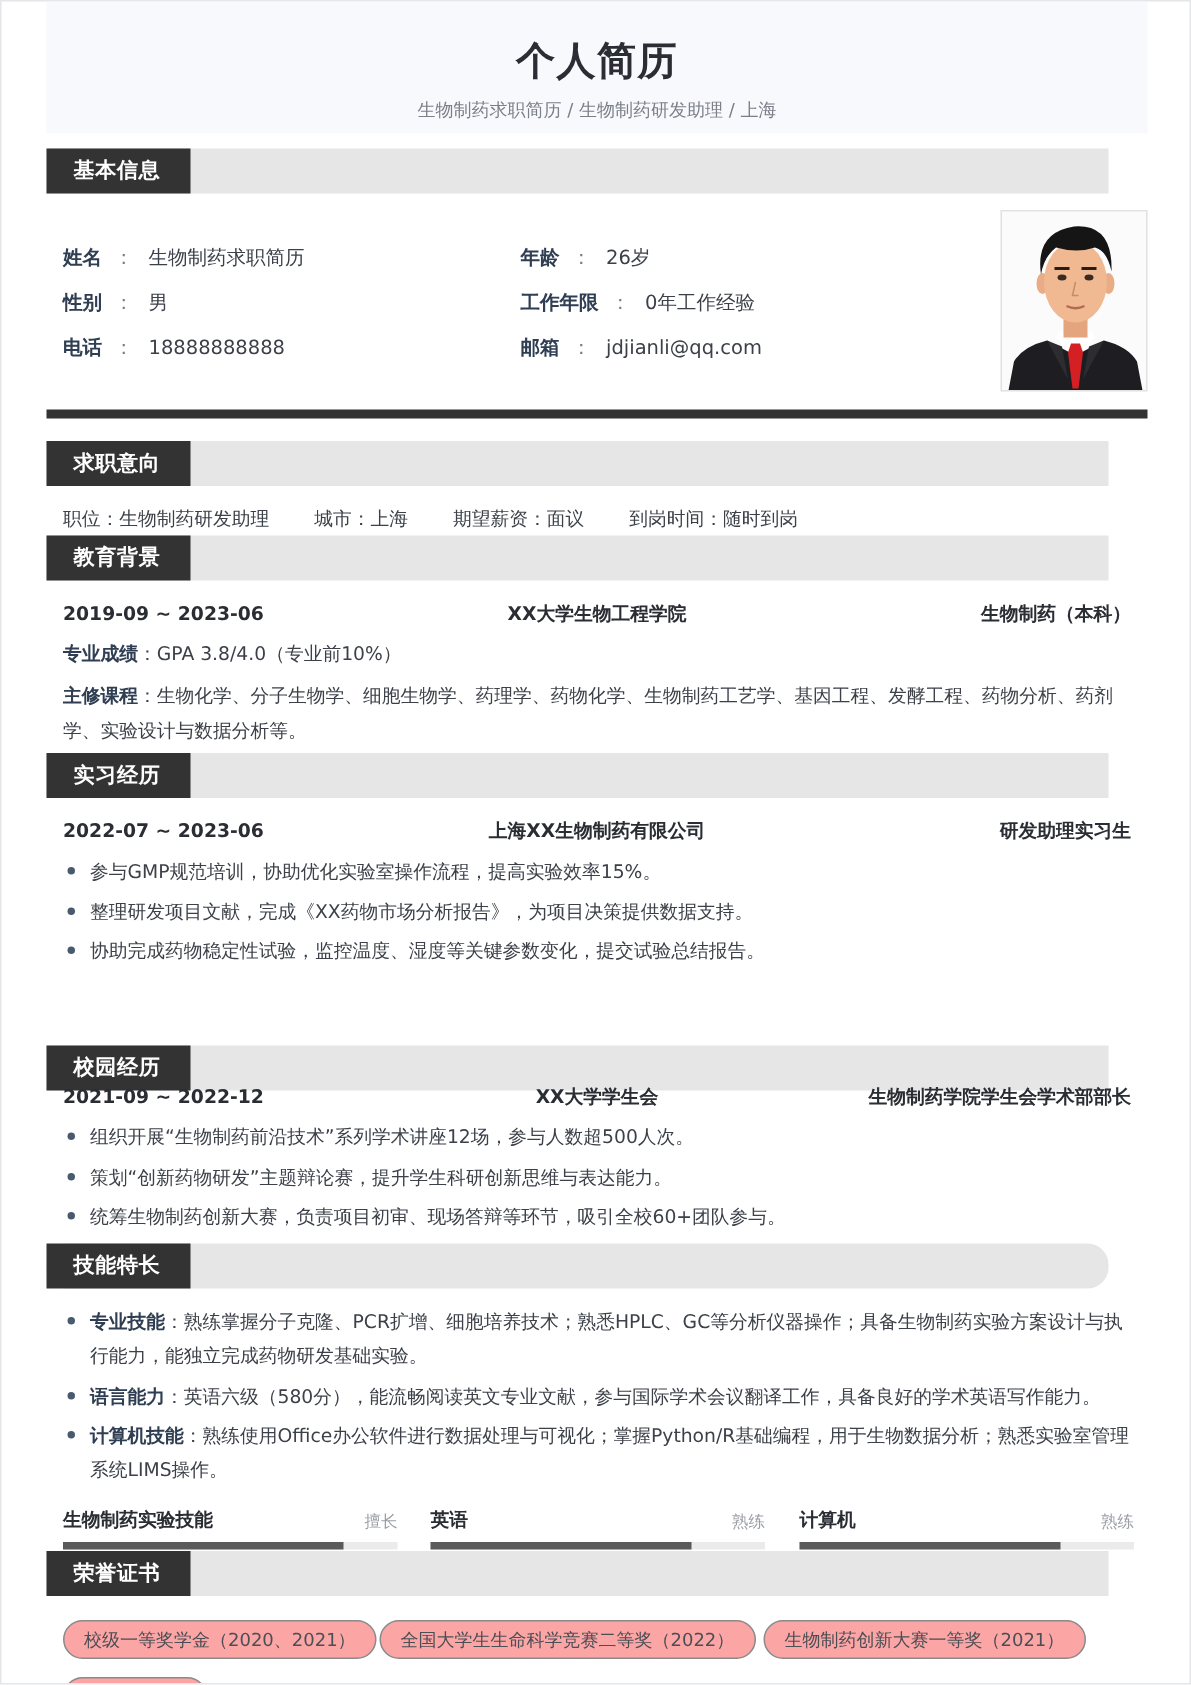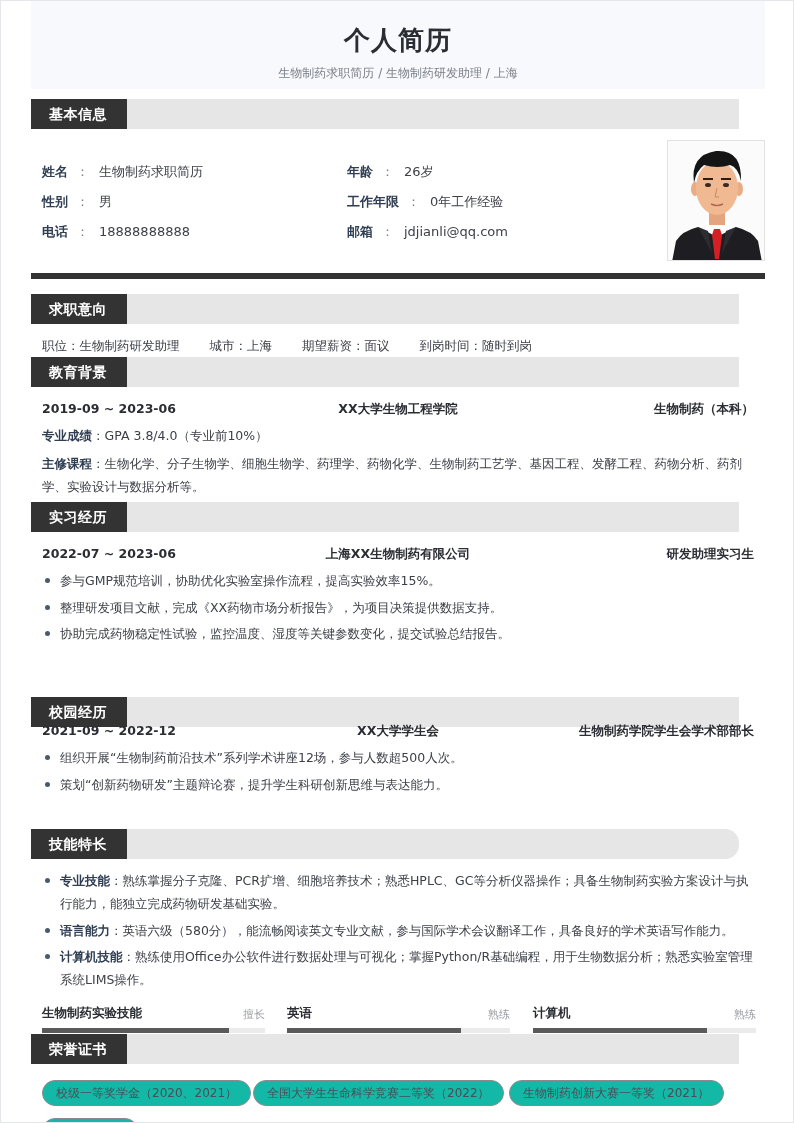--- a/index.html
+++ b/index.html
@@ -74,21 +74,21 @@
   .skill { position: absolute; top: 1004px; width: 223px; height: 28px; }
   .skill .name { position: absolute; left: 0; top: 0; font-size: 12.5px; font-weight: bold; color: #2a2d33; }
   .skill .lvl { position: absolute; right: 0; top: 2px; font-size: 11px; color: #9a9ea5; }
   .skill .track { position: absolute; left: 0; top: 23px; width: 223px; height: 5px; background: #ebebeb; }
   .skill .fill { position: absolute; left: 0; top: 0; height: 5px; background: #5a5a5a; }
 
   
   .chips { position: absolute; left: 11px; top: 1079px; width: 720px; }
   .chip {
     position: absolute; height: 26px; border: 1px solid #8a8a8a; border-radius: 13px;
-    background: #14b8a6; font-size: 12px; color: #4a4e55; line-height: 24px; padding: 0 13px; white-space: nowrap;
+    background: #fca5a5; font-size: 12px; color: #4a4e55; line-height: 24px; padding: 0 13px; white-space: nowrap;
   }
 </style>
 </head>
 <body>
 
 <div class="page">
 
   <div class="header">
     <div class="title">个人简历</div>
     <div class="subtitle">生物制药求职简历 / 生物制药研发助理 / 上海</div>
@@ -195,20 +195,21 @@
     <div class="tag">校园经历</div>
   </div>
   <div class="entry-head" style="top:722px;">
     <span class="d">2021-09 ~ 2022-12</span>
     <span class="m">XX大学学生会</span>
     <span class="r">生物制药学院学生会学术部部长</span>
   </div>
   <ul class="bullets" style="top:745px;">
     <li>组织开展“生物制药前沿技术”系列学术讲座12场，参与人数超500人次。</li>
     <li>策划“创新药物研发”主题辩论赛，提升学生科研创新思维与表达能力。</li>
+    <li>统筹生物制药创新大赛，负责项目初审、现场答辩等环节，吸引全校60+团队参与。</li>
   </ul>
 
   <div class="sec" style="top:828px;border-radius:14px;">
     <div class="tag">技能特长</div>
   </div>
   <ul class="bullets" style="top:868px;">
     <li><span class="k">专业技能</span><span>：熟练掌握分子克隆、PCR扩增、细胞培养技术；熟悉HPLC、GC等分析仪器操作；具备生物制药实验方案设计与执行能力，能独立完成药物研发基础实验。</span></li>
     <li><span class="k">语言能力</span><span>：英语六级（580分），能流畅阅读英文专业文献，参与国际学术会议翻译工作，具备良好的学术英语写作能力。</span></li>
     <li><span class="k">计算机技能</span><span>：熟练使用Office办公软件进行数据处理与可视化；掌握Python/R基础编程，用于生物数据分析；熟悉实验室管理系统LIMS操作。</span></li>
   </ul>

